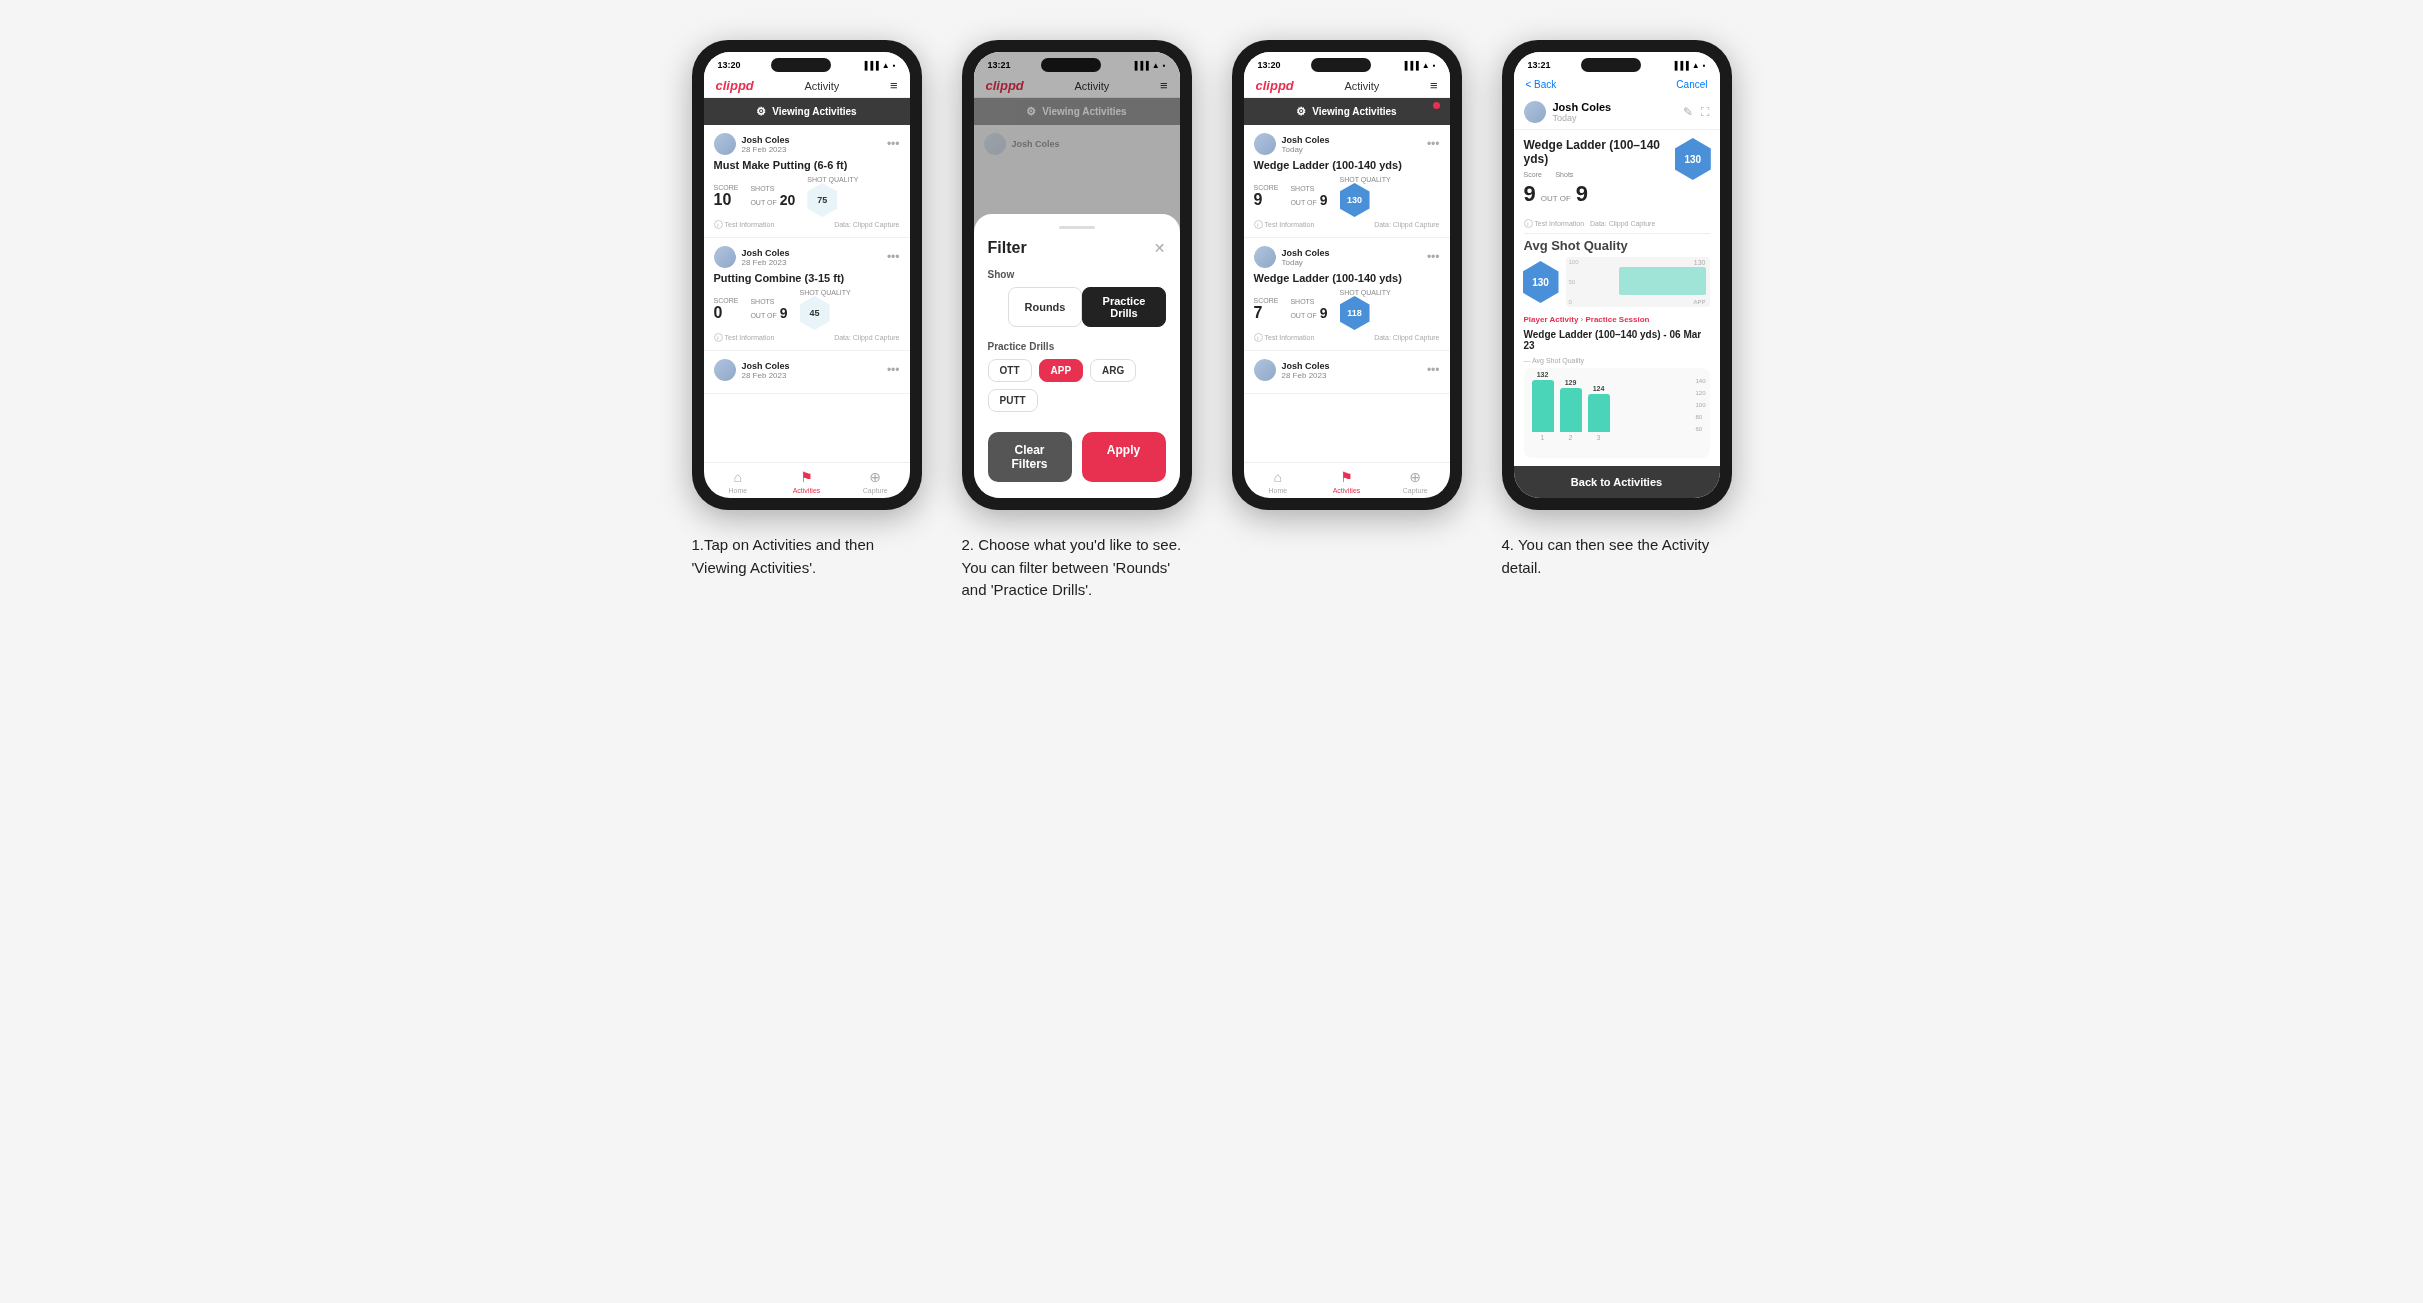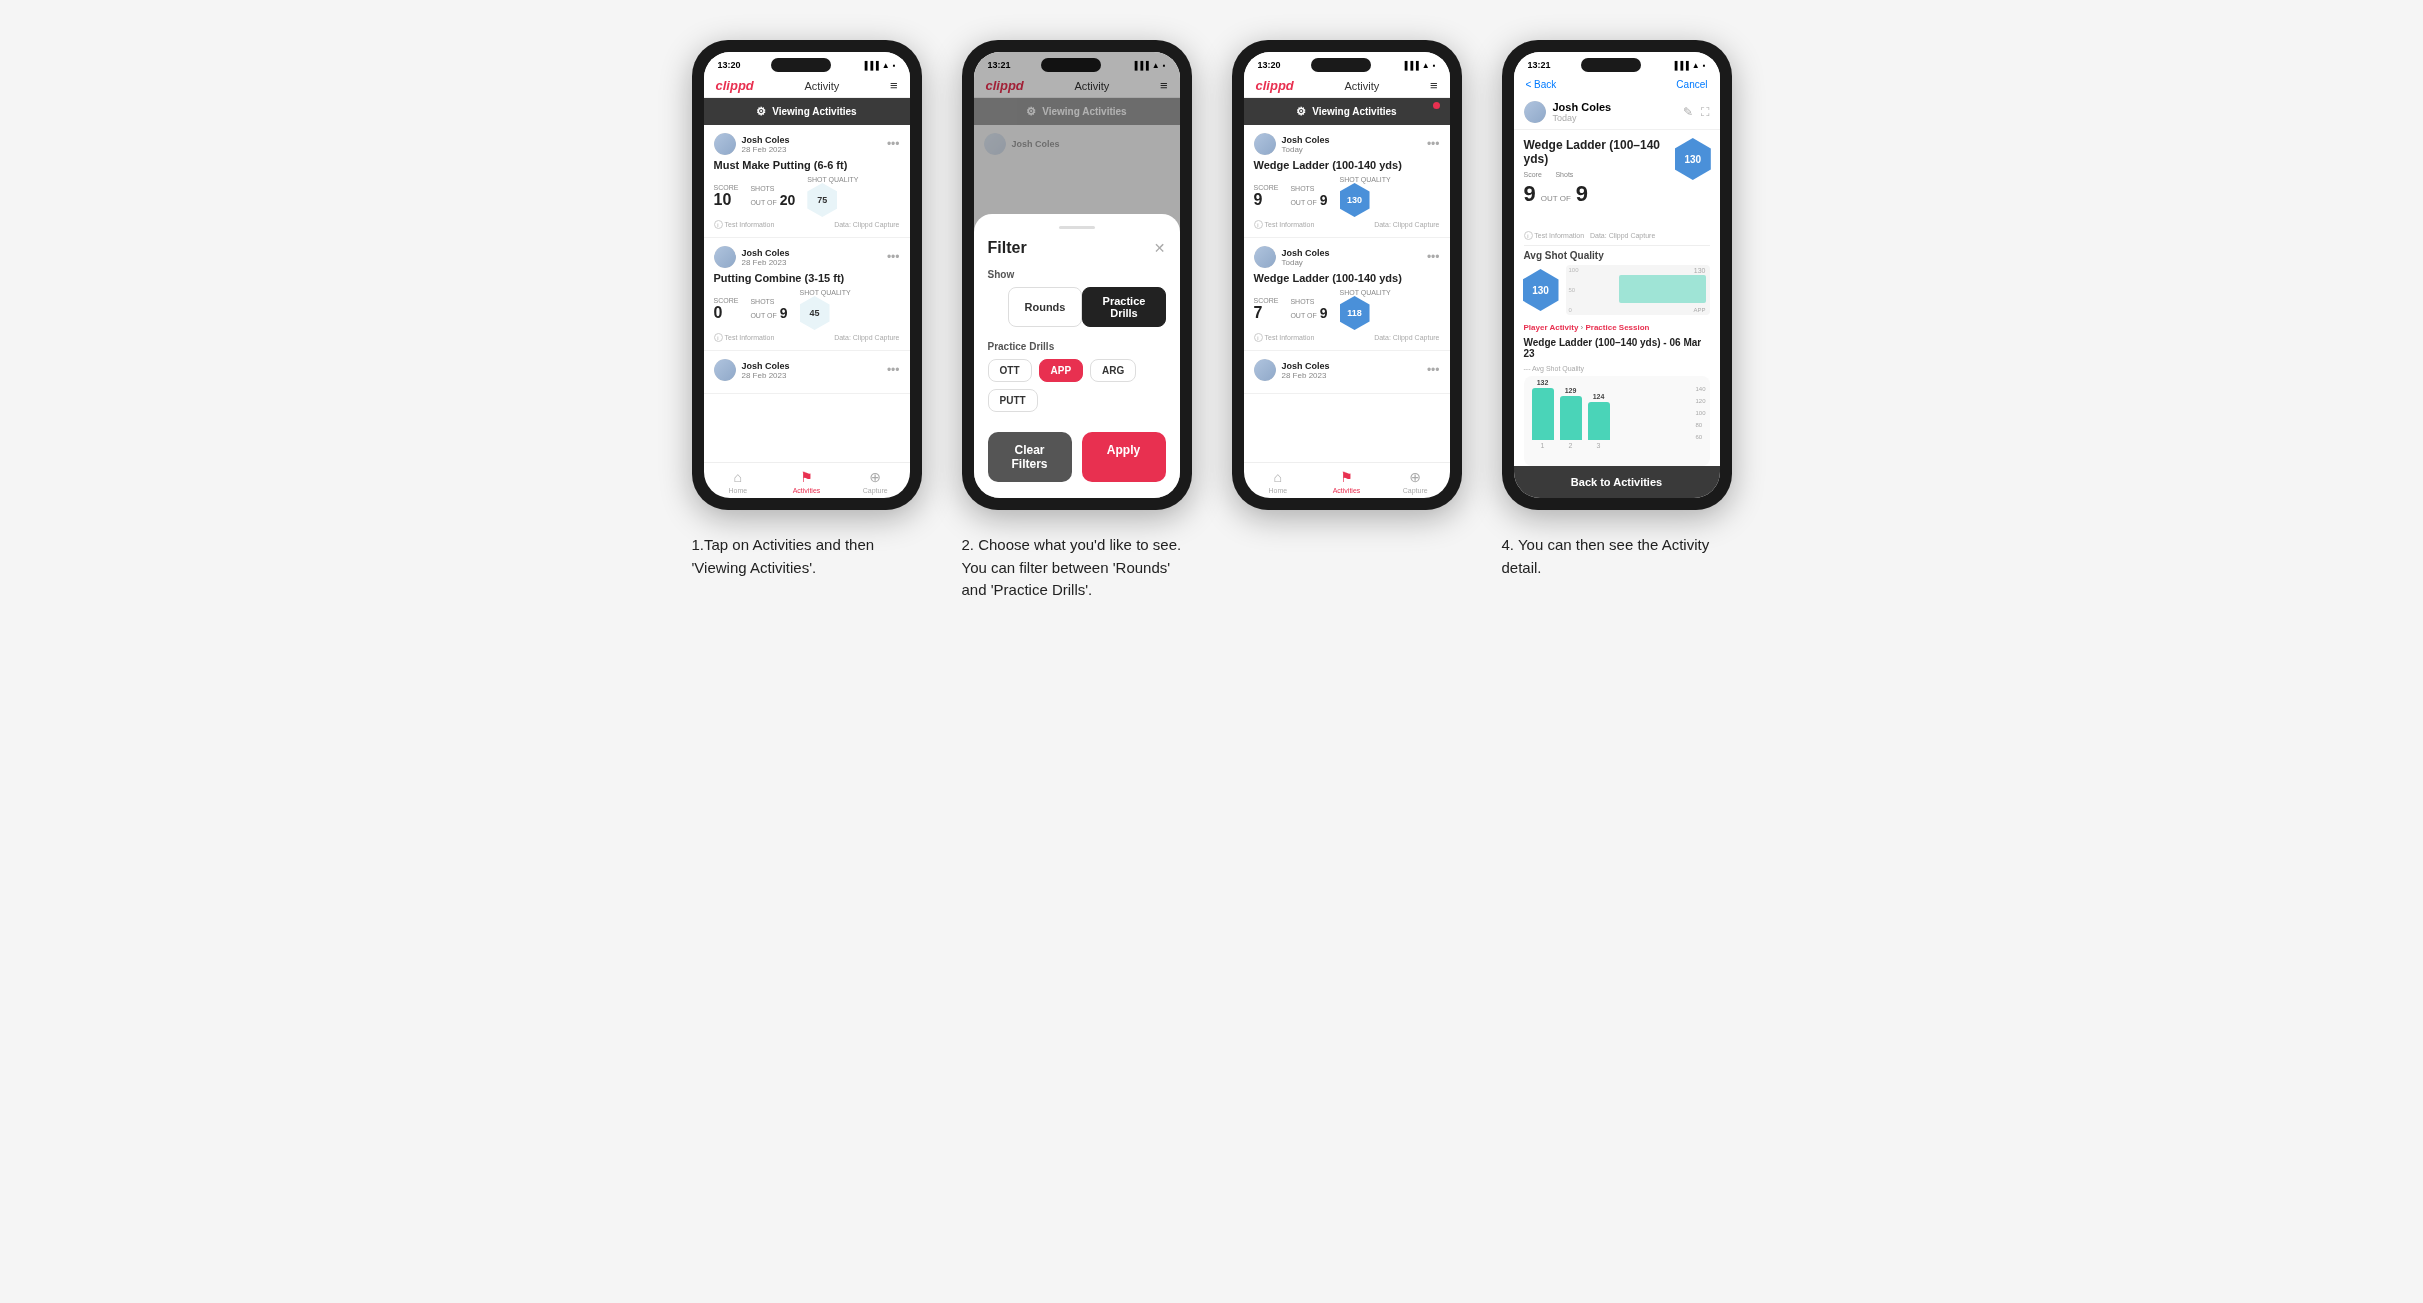--- a/index.html
+++ b/index.html
@@ -449,21 +449,21 @@
     .hex-num {
       position: relative;
       z-index: 1;
       font-size: 10px;
       font-weight: 900;
     }
     .avg-shot-section {
       margin-bottom: 8px;
     }
     .avg-shot-title {
-      font-size: 10px;
+      font-size: 13px;
       font-weight: 700;
       color: #444;
       margin-bottom: 4px;
     }
     .avg-shot-content {
       display: flex;
       align-items: center;
       gap: 8px;
     }
     .chart-area {
@@ -960,21 +960,21 @@
             </div>
           </div>
           <div class="detail-actions">
             <span style="font-size:12px; color:#aaa;">✎</span>
             <span style="font-size:12px; color:#aaa;">⛶</span>
           </div>
         </div>
 
         <div class="detail-content">
 
-          <div style="display:flex; justify-content:space-between; align-items:flex-start; margin-bottom:24px;">
+          <div style="display:flex; justify-content:space-between; align-items:flex-start; margin-bottom:12px;">
             <div>
               <div class="detail-card-title">Wedge Ladder (100–140 yds)</div>
               <div style="font-size:7px; color:#888; margin-bottom:3px;">
                 <span>Score</span>
                 &nbsp;&nbsp;&nbsp;&nbsp;&nbsp;
                 <span>Shots</span>
               </div>
               <div style="display:flex; align-items:baseline; gap:5px;">
                 <span style="font-size:22px; font-weight:900; color:#222;">9</span>
                 <span style="font-size:8px; color:#888;">OUT OF</span>

